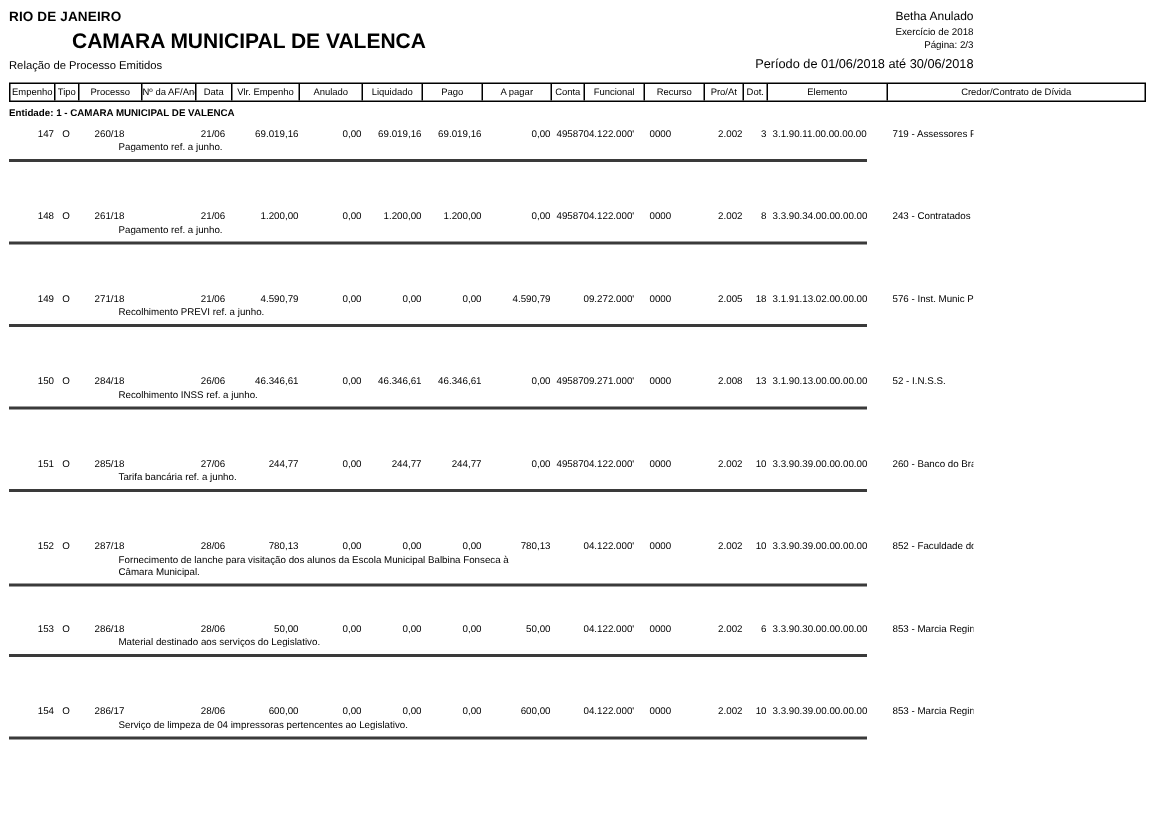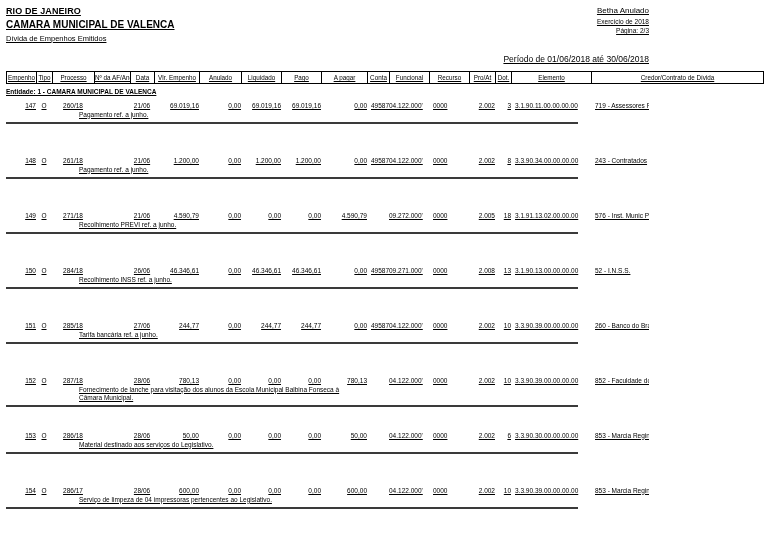--- a/index.html
+++ b/index.html
@@ -1,28 +1,28 @@
 <!DOCTYPE html>
 <html><head>
 <meta charset="utf-8">
 <style>
   * { margin:0; padding:0; box-sizing:border-box; }
   html,body { width:768px; height:542px; background:#ffffff; overflow:hidden; }
   body { font-family:"Liberation Sans", sans-serif; color:#000; }
-  .page { width:656px; height:542px; padding:6px 7px 0 6px; position:relative;text-decoration:underline; }
+  .page { width:656px; height:542px; padding:6px 7px 0 6px; position:relative; }
 
   
   .top { display:flex; justify-content:space-between; align-items:flex-start; }
   .top-left .state { font-size:9px; font-weight:bold; letter-spacing:.1px; }
-  .top-left .org   { font-size:10px; font-weight:bold; margin-top:3px; }
+  .top-left .org   { font-size:14px; font-weight:bold; margin-top:3px;margin-left:42px; }
   .top-left .rpt   { font-size:7.5px; margin-top:4px; }
   .top-right { text-align:right; }
   .top-right .company { font-size:8px; }
   .top-right .small   { font-size:6.5px; margin-top:2.5px; }
-  .top-right .period  { font-size:8.5px; margin-top:20px; }
+  .top-right .period  { font-size:8.5px; margin-top:3px; }
 
   
   .grid { display:grid; width:758px;
     grid-template-columns:30px 16px 42px 36px 24px 45px 42px 40px 40px 46px 22px 40px 40px 26px 16px 80px 1fr; }
 
   .thead { margin-top:7px; border:1px solid #000; }
   .th { font-size:6.3px; text-align:center; padding:2px 0 1.5px; border-right:1px solid #000;
         white-space:nowrap; overflow:hidden; }
   .th:last-child { border-right:none; }
 
@@ -40,21 +40,21 @@
 </style>
 </head>
 <body>
 
 <div class="page">
 
   <div class="top">
     <div class="top-left">
       <div class="state">RIO DE JANEIRO</div>
       <div class="org">CAMARA MUNICIPAL DE VALENCA</div>
-      <div class="rpt">Dívida de Empenhos Emitidos</div>
+      <div class="rpt">Relação de Processo Emitidos</div>
     </div>
     <div class="top-right">
       <div class="company">Betha Anulado</div>
       <div class="small">Exercício de 2018</div>
       <div class="small">Página: 2/3</div>
       <div class="period">Período de 01/06/2018 até 30/06/2018</div>
     </div>
   </div>
 
   <div class="grid thead">

